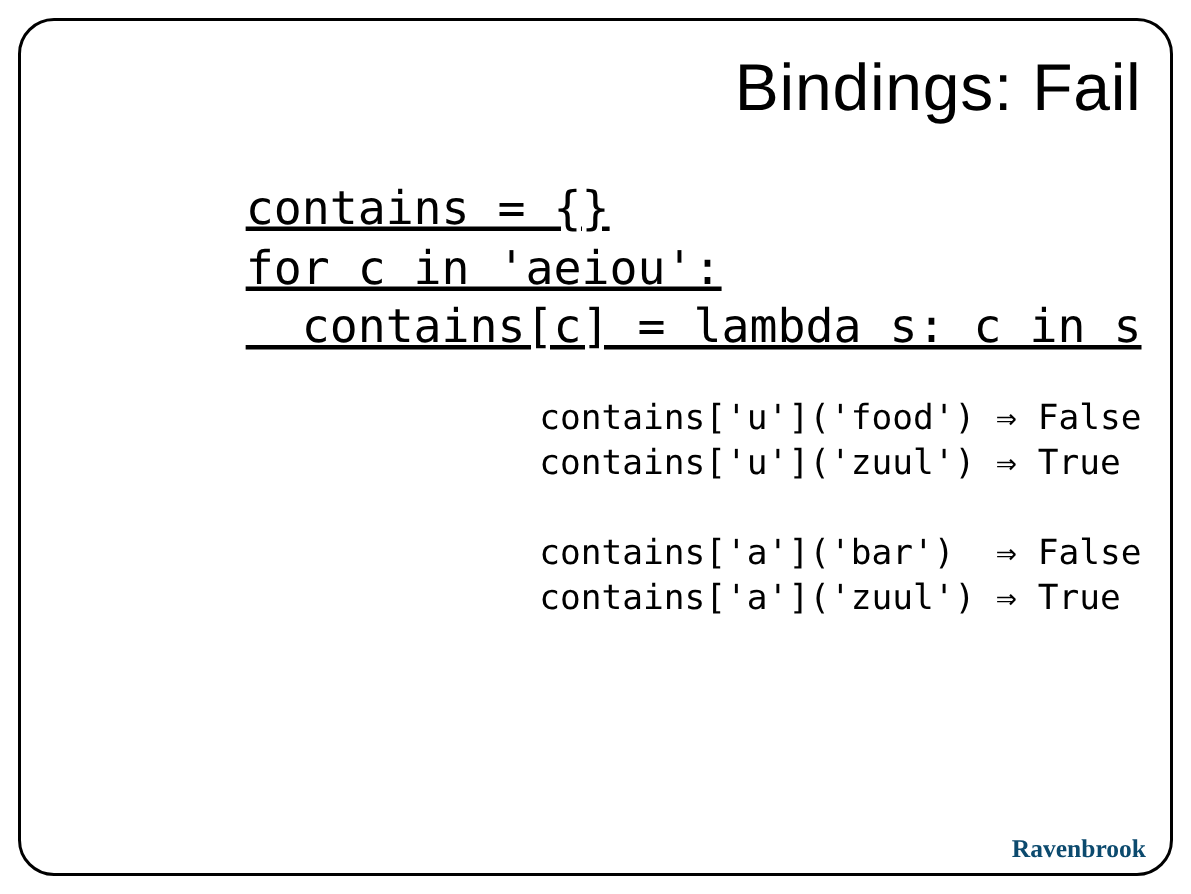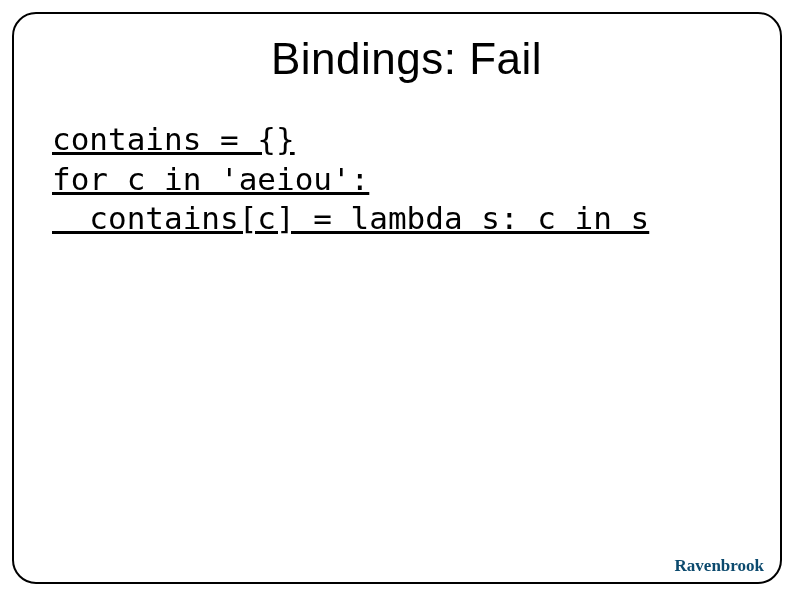--- a/index.html
+++ b/index.html
@@ -17,20 +17,21 @@
       position: absolute;
       top: 12px;
       left: 12px;
       right: 12px;
       bottom: 12px;
       border: 2px solid black;
       border-radius: 24px;
       padding: 20px 19px 12px 38px;
       display: flex;
       flex-direction: column;
+      align-items: flex-end;
     }
     .title {
       text-align: center;
       font-family: "Lucida Grande", "Lucida Sans Unicode", Arial, sans-serif;
       font-size: 44px;
       font-weight: 400;
       margin-bottom: 36px;
       letter-spacing: 0.5px;
     }
     .code-main {
@@ -58,14 +59,19 @@
     }
   </style>
 </head>
 <body>
 
 <div class="slide">
   <h1 class="title">Bindings: Fail</h1>
   <div class="code-main">contains = {}
 for c in 'aeiou':
   contains[c] = lambda s: c in s</div>
+  <div class="code-output">contains['u']('food') ⇒ False
+contains['u']('zuul') ⇒ True
+
+contains['a']('bar')  ⇒ False
+contains['a']('zuul') ⇒ True</div>
   <div class="footer-brand">Ravenbrook</div>
 </div>
 
 </body></html>

